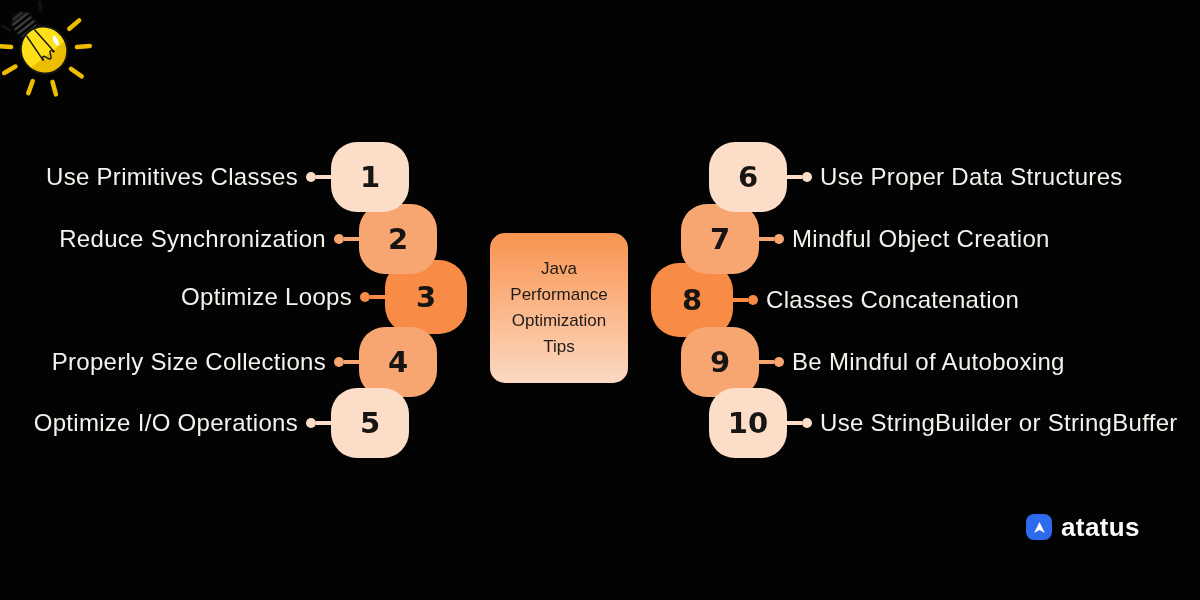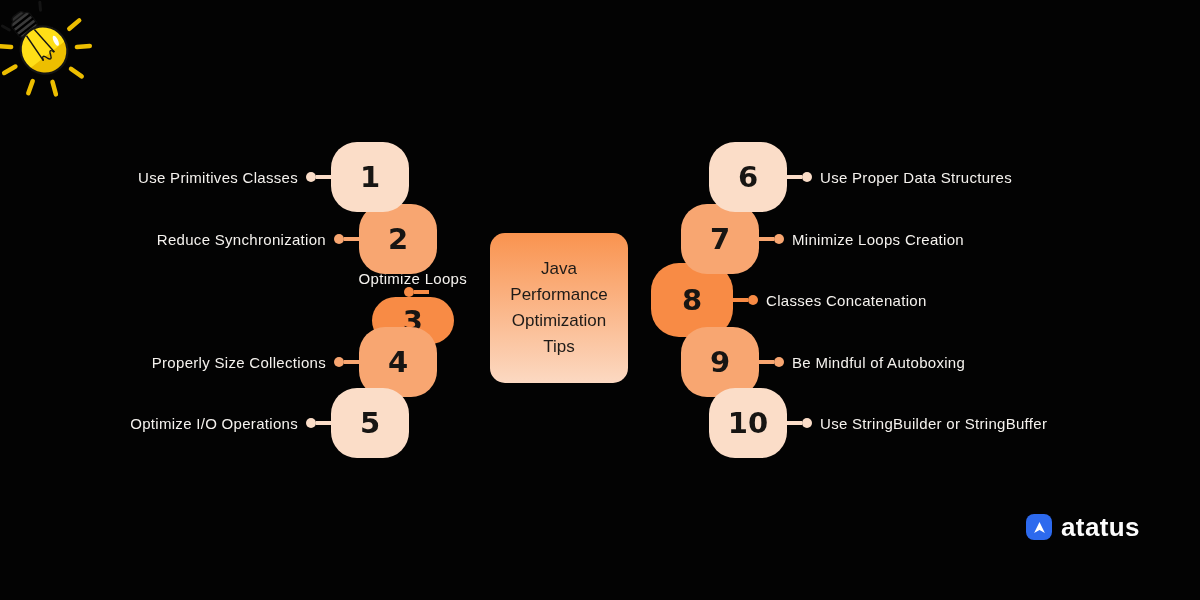--- a/index.html
+++ b/index.html
@@ -8,42 +8,42 @@
     position:relative; width:1200px; height:600px; overflow:hidden;
     background: var(--pal-background, #030303);
     font-family: "Liberation Sans", sans-serif;
   }
 
   
   .item { position:absolute; display:flex; align-items:center; height:70px; }
   .item.size-lg { height:74px; }
   .item .label {
     color: var(--pal-label_text, #F5F2EE);
-    font-size:15px; letter-spacing:0.3px; white-space:nowrap;
+    font-size:24px; letter-spacing:0.3px; white-space:nowrap;
   }
   .num-box {
     width:78px; height:70px; border-radius:26px;
     background: var(--tone, #F8A671);
     display:flex; align-items:center; justify-content:center;
   }
   .item.size-lg .num-box { width:82px; height:74px; border-radius:28px; }
   .num-box .num {
     font-family:"DejaVu Sans", sans-serif;
     font-size:29px; font-weight:700; color: var(--pal-number_text, #171513);
   }
   .connector { display:flex; align-items:center; }
   .item.left  .connector { margin-left:8px; }
   .item.right .connector { margin-right:8px; }
   .dot  { width:10px; height:10px; border-radius:50%; background: var(--tone, #F8A671); }
   .line { width:15px; height:3.5px; background: var(--tone, #F8A671); }
 
   
   .item-1  { top:142px; right:791px; }
   .item-2  { top:204px; right:763px; }
-  .item-3  { top:270px; right:733px;flex-direction:column; }
+  .item-3  { top:260px; right:733px; }
   .item-4  { top:327px; right:763px; }
   .item-5  { top:388px; right:791px; }
   .item-6  { top:142px; left:709px; }
   .item-7  { top:204px; left:681px; }
   .item-8  { top:263px; left:651px; }
   .item-9  { top:327px; left:681px; }
   .item-10 { top:388px; left:709px; }
   
   .item[data-tone="box_light"]  { z-index:30; }
   .item[data-tone="box_medium"] { z-index:20; }
@@ -191,21 +191,21 @@
     <span class="label">Use Proper Data Structures</span>
   </div>
   <div class="item right item-7" data-tone="box_medium" style="--tone: #F8A671;">
     <div class="num-box">
         <span class="num">7</span>
       </div>
     <span class="connector">
         <span class="line"></span>
         <span class="dot"></span>
       </span>
-    <span class="label">Minimize Loops Creation</span>
+    <span class="label">Mindful Object Creation</span>
   </div>
   <div class="item right item-8 size-lg" data-tone="box_dark" style="--tone: #F88B45;">
     <div class="num-box">
         <span class="num">8</span>
       </div>
     <span class="connector">
         <span class="line"></span>
         <span class="dot"></span>
       </span>
     <span class="label">Classes Concatenation</span>

